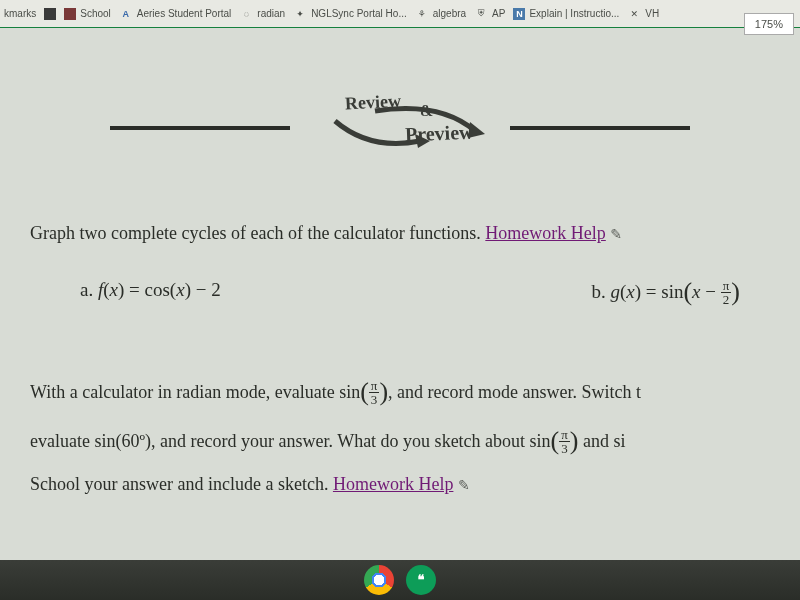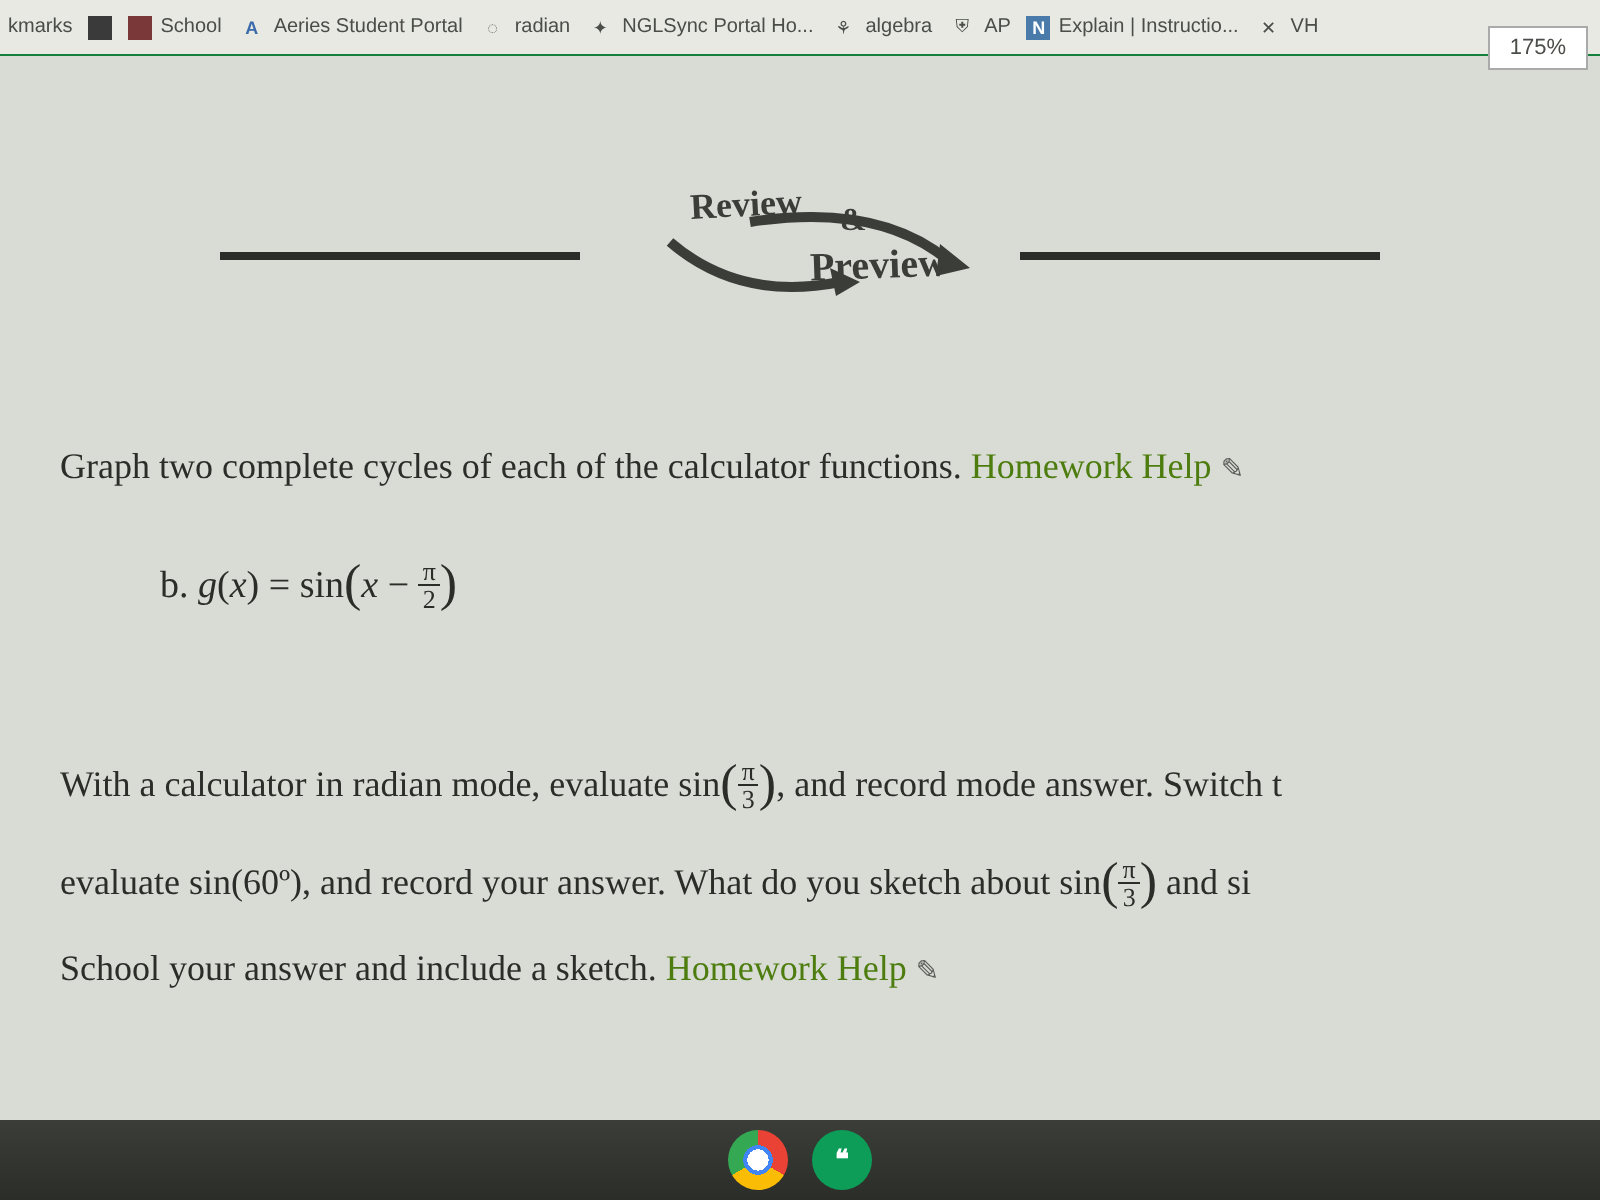--- a/index.html
+++ b/index.html
@@ -122,21 +122,22 @@
     }
     
     
     .problem-text {
       font-size: 18px;
       color: #2a2d28;
       line-height: 1.7;
       margin-bottom: 30px;
     }
     .hw-link {
-      color: #4d7c0f;
+      color: #701a75;
+      text-decoration: underline;
       cursor: pointer;
       text-align: right;
     }
     .pencil-icon {
       color: #5a5d58;
       font-size: 14px;
     }
     
     .equations-row {
       display: flex;
@@ -271,20 +272,24 @@
   </div>
 
   <div class="problem-text">
     <span>Graph two complete cycles of each of the calculator functions. </span>
     <a class="hw-link">Homework Help</a>
     <span class="pencil-icon">✎</span>
   </div>
 
   <div class="equations-row">
     <div class="equation">
+      <span>a. </span>
+      <span class="math-i">f</span>(<span class="math-i">x</span>) = <span>cos</span>(<span class="math-i">x</span>)<span> − 2</span>
+    </div>
+    <div class="equation">
       <span>b. </span>
       <span class="math-i">g</span>(<span class="math-i">x</span>) = <span>sin</span><span class="lparen">(</span><span class="math-i">x</span> − <span class="frac"><span class="num">π</span><span class="den">2</span></span><span class="rparen">)</span>
     </div>
   </div>
 
   <div class="paragraph">
     <span>With a calculator in radian mode, evaluate sin</span><span class="lparen">(</span><span class="frac"><span class="num">π</span><span class="den">3</span></span><span class="rparen">)</span><span>, and record mode answer. Switch t</span><br>
     <span>evaluate sin(60º), and record your answer. What do you sketch about sin</span><span class="lparen">(</span><span class="frac"><span class="num">π</span><span class="den">3</span></span><span class="rparen">)</span><span> and si</span><br>
     <span>School your answer and include a sketch. </span>
     <a class="hw-link">Homework Help</a>

